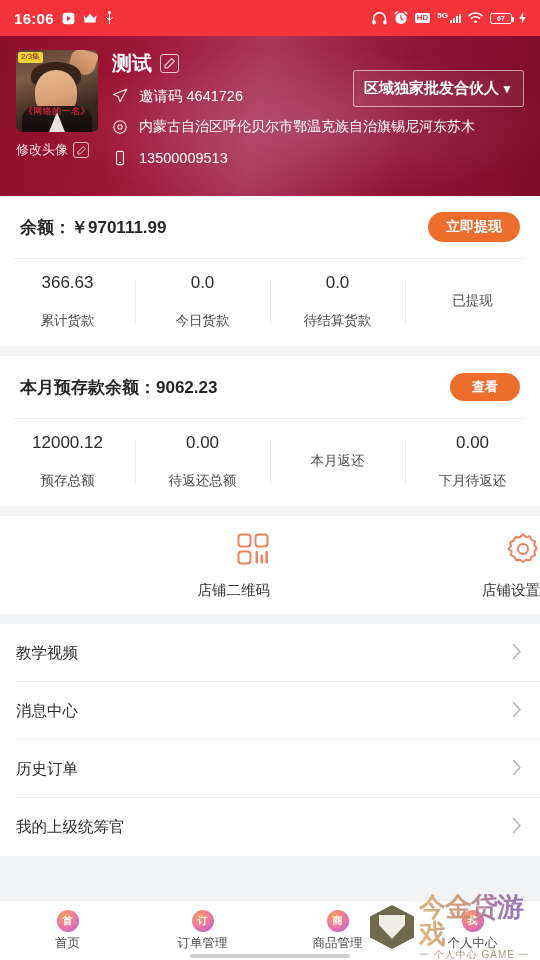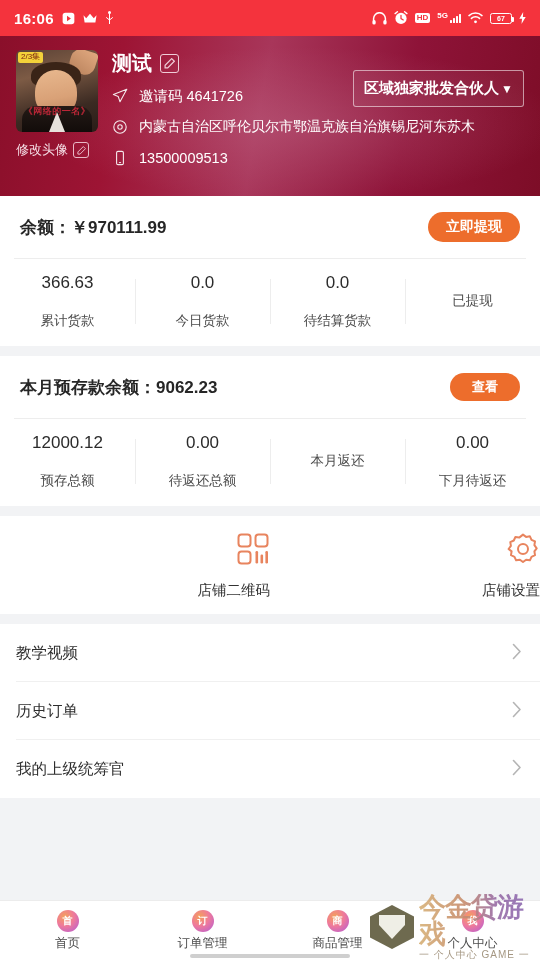--- a/index.html
+++ b/index.html
@@ -417,20 +417,28 @@
     <div class="menu-list">
       <div class="menu-item">
         <span class="t">教学视频</span>
         <span class="chev">
           <svg width="10" height="17" viewBox="0 0 10 17">
               <path d="M1.5 1.5 L8 8.5 L1.5 15.5" fill="none" stroke="#b5b5b5" stroke-width="1.6" stroke-linecap="round" stroke-linejoin="round"></path>
             </svg>
         </span>
       </div>
       <div class="menu-item">
+        <span class="t">消息中心</span>
+        <span class="chev">
+          <svg width="10" height="17" viewBox="0 0 10 17">
+              <path d="M1.5 1.5 L8 8.5 L1.5 15.5" fill="none" stroke="#b5b5b5" stroke-width="1.6" stroke-linecap="round" stroke-linejoin="round"></path>
+            </svg>
+        </span>
+      </div>
+      <div class="menu-item">
         <span class="t">历史订单</span>
         <span class="chev">
           <svg width="10" height="17" viewBox="0 0 10 17">
               <path d="M1.5 1.5 L8 8.5 L1.5 15.5" fill="none" stroke="#b5b5b5" stroke-width="1.6" stroke-linecap="round" stroke-linejoin="round"></path>
             </svg>
         </span>
       </div>
       <div class="menu-item">
         <span class="t">我的上级统筹官</span>
         <span class="chev">

